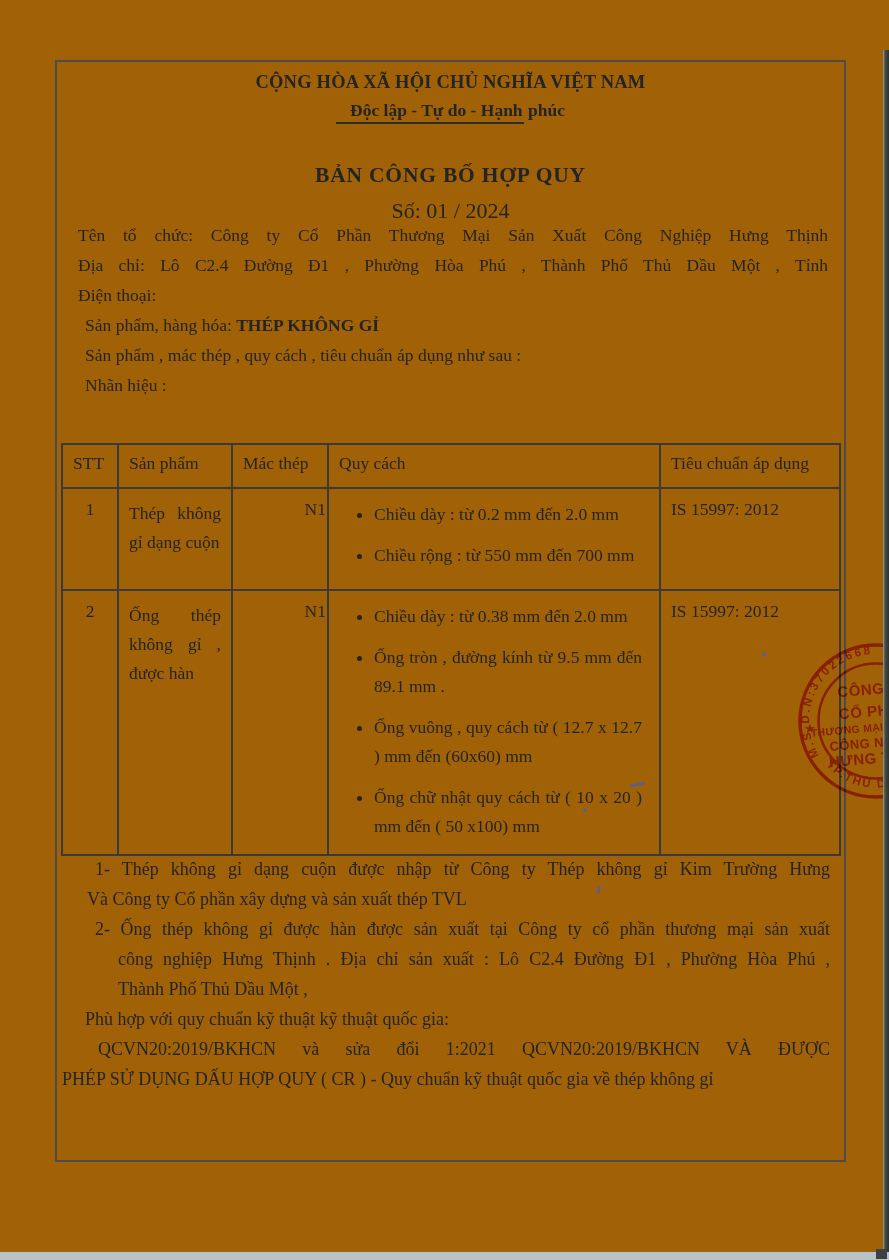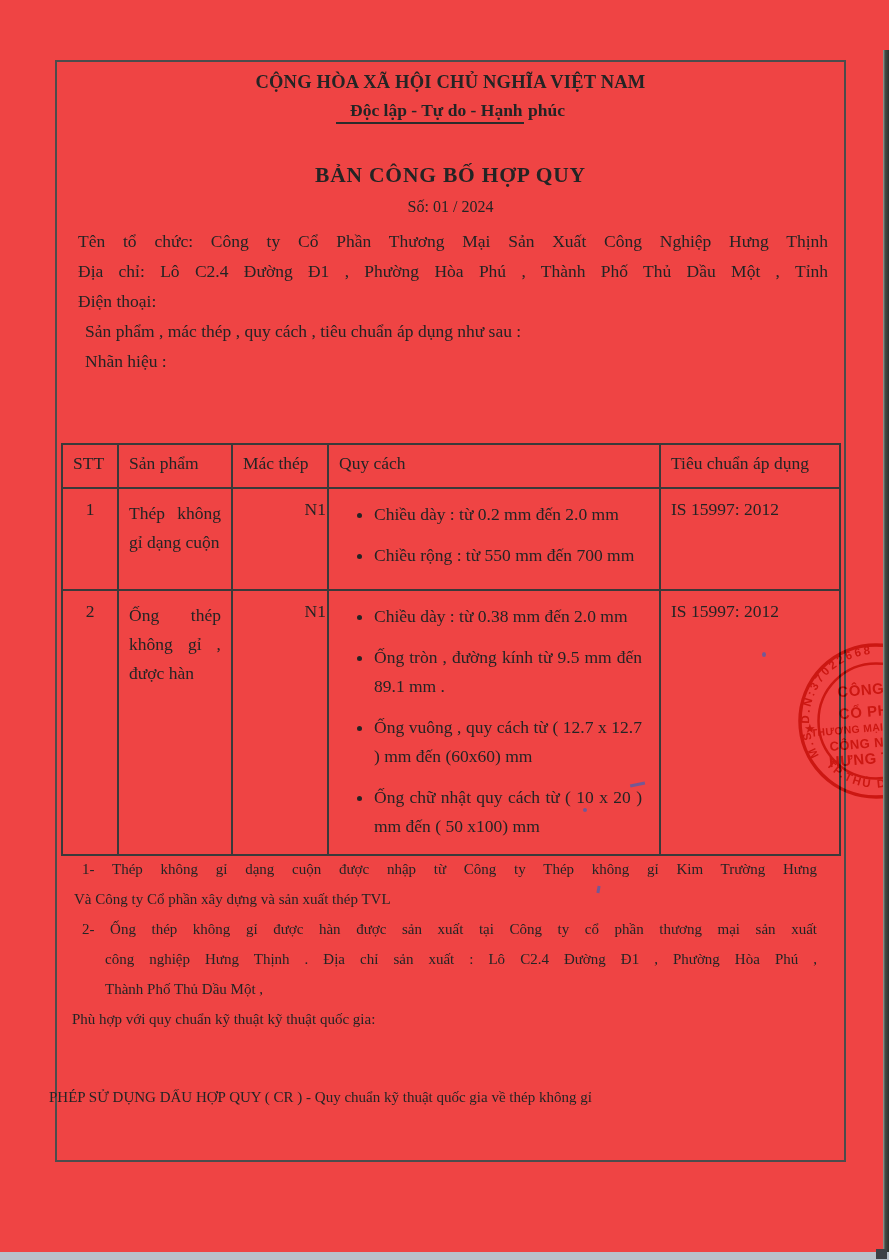--- a/index.html
+++ b/index.html
@@ -1,18 +1,18 @@
 <!DOCTYPE html>
 <html><head>
 <meta charset="utf-8">
 <style>
   html,body { margin:0; padding:0; background:#ffffff; }
   .page {
     position:relative; width:889px; height:1260px;
-    background:#ef4444; overflow:hidden;
+    background:#a16207; overflow:hidden;
     font-family:"Liberation Serif","DejaVu Serif",serif;
     color:#242424;
   }
   
   .edge-right {
     position:absolute; right:0; top:50px; width:6px; height:1210px; z-index:9;
     background:linear-gradient(90deg,#9aa09a 0%,#454b45 35%,#2d322d 100%);
   }
   .edge-bottom {
     position:absolute; left:0; bottom:0; width:100%; height:8px; z-index:9;
@@ -25,23 +25,23 @@
   
   .border-box {
     position:absolute; left:55px; top:60px; width:787px; height:1098px;
     border:2px solid #4c4c4c;
   }
   .doc-header { position:absolute; top:10px; left:0; width:100%; text-align:center; }
   .nat-title { font-size:18.5px; font-weight:bold; letter-spacing:.2px; }
   .motto { margin-top:7px; font-size:17.5px; font-weight:bold;text-align:center; }
   .motto-u { border-bottom:2.5px solid #2b2b2b; padding:0 1px 2px 14px; }
   .doc-title { margin-top:42px; font-size:21.5px; font-weight:bold; letter-spacing:.8px; }
-  .doc-no { margin-top:10px; font-size:16px; }
+  .doc-no { margin-top:10px; font-size:22px; }
 
-  .info { position:absolute; top:164px; left:21px; width:750px; font-size:17.5px; line-height:30px; }
+  .info { position:absolute; top:158px; left:21px; width:750px; font-size:17.5px; line-height:30px; }
   .jl { text-align:justify; text-align-last:justify; }
   .indent7 { padding-left:7px; }
   .bold { font-weight:bold; }
 
   .table-wrap { position:absolute; top:381px; left:4px; }
   table.spec { border-collapse:collapse; width:778px; table-layout:fixed; }
   table.spec th, table.spec td {
     border:2px solid #3a3a3a; vertical-align:top;
     font-size:17.5px; font-weight:normal; overflow:hidden;
   }
@@ -49,26 +49,26 @@
   th.c, td.c { text-align:center;border-radius:14px; }
   tr.r1 td { height:89px; }
   tr.r2 td { height:231px; }
   td.stt { text-align:center; padding-top:10px; }
   td.sp  { padding:10px 10px 0 10px; text-align:justify; line-height:29px; }
   td.mt  { text-align:right; padding-top:10px; }
   td.qc ul { margin:0; padding:10px 16px 0 44px; }
   td.qc li { text-align:justify; line-height:29px; margin-bottom:12px; }
   td.tc  { padding:10px 8px 0 10px; }
 
-  .notes { position:absolute; top:792px; left:8px; width:752px; font-size:15px; line-height:30px; }
+  .notes { position:absolute; top:792px; left:21px; width:752px; font-size:18px; line-height:30px; }
   .n-ind1 { padding-left:17px; }
   .n-ind0 { padding-left:9px; }
   .n-ind2 { padding-left:40px; }
   .q-first { padding-left:20px; }
-  .q-second { margin-left:-16px;margin-top:48px; }
+  .q-second { margin-left:-16px; }
 
   
   .stamp { position:absolute; left:774px; top:620px; z-index:5; mix-blend-mode:multiply; opacity:.95; }
   .stamp text { font-family:"Liberation Sans","DejaVu Sans",sans-serif; font-weight:bold; }
 
   
   .pen-mark { position:absolute; background:#4a5fb0; opacity:.75; z-index:4; }
   #pm1 { left:630px; top:783px; width:15px; height:2.5px; transform:rotate(-12deg); }
   #pm2 { left:583px; top:808px; width:4px; height:4px; border-radius:50%; }
   #pm3 { left:762px; top:652px; width:4px; height:5px; border-radius:50%; }
@@ -85,20 +85,21 @@
       <div class="nat-title">CỘNG HÒA XÃ HỘI CHỦ NGHĨA VIỆT NAM</div>
       <div class="motto"><span class="motto-u">Độc lập - Tự do - Hạnh</span><span> phúc</span></div>
       <div class="doc-title">BẢN CÔNG BỐ HỢP QUY</div>
       <div class="doc-no">Số: 01 / 2024</div>
     </div>
 
     <div class="info">
       <div class="jl">Tên tổ chức: Công ty Cổ Phần Thương Mại Sản Xuất Công Nghiệp Hưng Thịnh</div>
       <div class="jl">Địa chỉ: Lô C2.4 Đường Đ1 , Phường Hòa Phú , Thành Phố Thủ Dầu Một , Tỉnh</div>
       <div>Điện thoại:</div>
+      <div class="indent7"><span>Sản phẩm, hàng hóa: </span><span class="bold">THÉP KHÔNG GỈ</span></div>
       <div class="indent7">Sản phẩm , mác thép , quy cách , tiêu chuẩn áp dụng như sau :</div>
       <div class="indent7">Nhãn hiệu :</div>
     </div>
 
     <div class="table-wrap">
       <table class="spec">
         <colgroup>
           <col style="width:56px">
             <col style="width:114px">
             <col style="width:96px">
@@ -145,20 +146,21 @@
       </table>
     </div>
 
     <div class="notes">
       <div class="n-ind1 jl">1- Thép không gỉ dạng cuộn được nhập từ Công ty Thép không gỉ Kim Trường Hưng</div>
       <div class="n-ind0">Và Công ty Cổ phần xây dựng và sản xuất thép TVL</div>
       <div class="n-ind1 jl">2- Ống thép không gỉ được hàn được sản xuất tại Công ty cổ phần thương mại sản xuất</div>
       <div class="n-ind2 jl">công nghiệp Hưng Thịnh . Địa chỉ sản xuất : Lô C2.4 Đường Đ1 , Phường Hòa Phú ,</div>
       <div class="n-ind2">Thành Phố Thủ Dầu Một ,</div>
       <div class="indent7">Phù hợp với quy chuẩn kỹ thuật kỹ thuật quốc gia:</div>
+      <div class="q-first jl">QCVN20:2019/BKHCN và sửa đổi 1:2021 QCVN20:2019/BKHCN VÀ ĐƯỢC</div>
       <div class="q-second">PHÉP SỬ DỤNG DẤU HỢP QUY ( CR ) -  Quy chuẩn kỹ thuật quốc gia về thép không gỉ</div>
     </div>
 
   </div>
 
   <svg class="stamp" width="210" height="210" viewBox="0 0 210 210">
     <g fill="none" stroke="#d84a36">
       <circle cx="102" cy="101" r="76" stroke-width="3.5"></circle>
       <circle cx="102" cy="101" r="57.5" stroke-width="2.5"></circle>
     </g>

